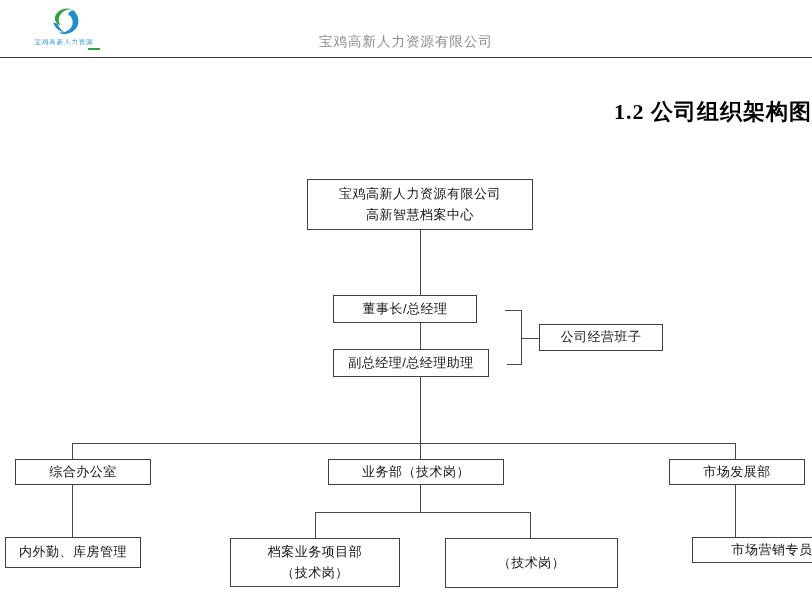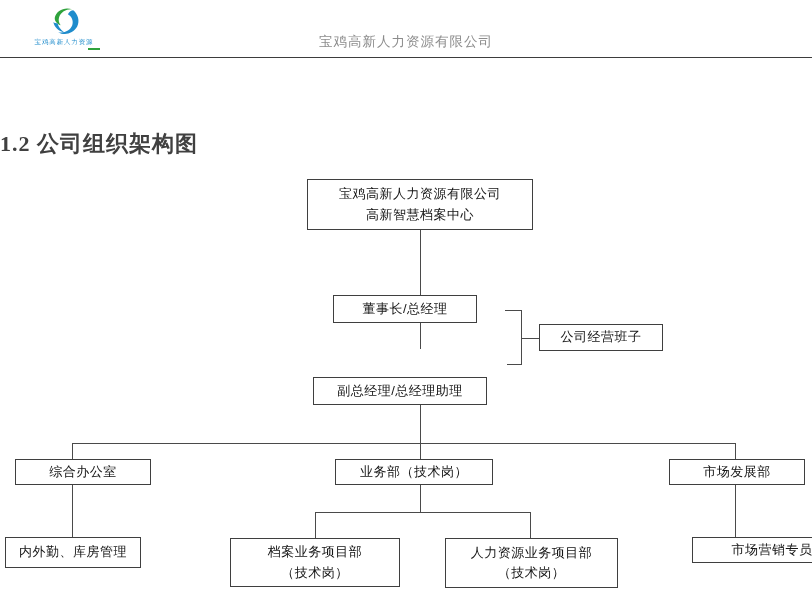--- a/index.html
+++ b/index.html
@@ -13,37 +13,37 @@
   .hdr-logo { position:absolute; left:22px; top:5px; width:84px; text-align:center; }
   .hdr-logo svg { width:31px; height:31px; display:block; margin:0 auto; }
   .logo-cap { font-size:7px; color:#1f8ccc; white-space:nowrap; letter-spacing:1px;
               transform:scale(.92); transform-origin:center; margin-top:1px; }
   .logo-sub { width:12px; height:2px; background:#2fa23c; margin:1px 6px 0 auto; }
   .hdr-company { position:absolute; left:0; top:33px; width:100%; text-align:center;
                  color:#8c8c8c; font-size:13.5px; letter-spacing:1px; }
   .hdr-rule { position:absolute; left:0; top:57px; width:812px; height:1.4px; background:#3d3d3d; }
 
   
-  .doc-title { position:absolute; left:0; top:97px; width:100%; text-align:left;
+  .doc-title { position:absolute; left:0; top:97px; width:100%; text-align:right;
                font-family:"Liberation Serif", serif; font-weight:700;
-               font-size:22px; color:#404040; letter-spacing:1px;margin-top:32px; }
+               font-size:22px; color:#000000; letter-spacing:1px; }
 
   
   .node { position:absolute; box-sizing:border-box; border:1px solid #3f3f3f; background:#fff;
           display:flex; flex-direction:column; align-items:center; justify-content:center;
           font-size:13px; color:#141414; line-height:1.55; text-align:center; letter-spacing:.5px; }
   .line { position:absolute; background:#4a4a4a; }
 
   
   .n-root      { left:307px; top:179px; width:226px; height:51px; }
   .n-chairman  { left:333px; top:295px; width:144px; height:28px; }
   .n-mgmt      { left:539px; top:324px; width:124px; height:27px; }
-  .n-vicegm    { left:313px; top:349px; width:174px; height:28px;margin-top:28px; }
+  .n-vicegm    { left:333px; top:349px; width:156px; height:28px; }
   .n-admin     { left:5px;   top:459px; width:136px; height:26px;margin-left:10px; }
-  .n-business  { left:335px; top:459px; width:158px; height:26px; }
+  .n-business  { left:328px; top:459px; width:176px; height:26px; }
   .n-marketdev { left:669px; top:459px; width:136px; height:26px; }
   .n-logistics { left:5px;   top:537px; width:136px; height:31px; }
   .n-archive   { left:230px; top:538px; width:170px; height:49px; }
   .n-hr        { left:445px; top:538px; width:173px; height:50px; }
   .n-marketing { left:692px; top:537px; width:160px; height:26px; }
 
   
   .l-root-chairman   { left:420px; top:230px; width:1px;   height:65px; }
   .l-chairman-vice   { left:420px; top:323px; width:1px;   height:26px; }
   .l-vice-trunk      { left:420px; top:377px; width:1px;   height:82px; }
@@ -129,21 +129,20 @@
   <div class="node n-logistics">
     <span>内外勤、库房管理</span>
   </div>
 
   <div class="node n-archive">
     <span>档案业务项目部</span>
     <span>（技术岗）</span>
   </div>
 
   <div class="node n-hr">
-    <span>人力资源业务项目部</span>
     <span>（技术岗）</span>
   </div>
 
   <div class="node n-marketing">
     <span>市场营销专员</span>
   </div>
 
 </div>
 
 </body></html>

